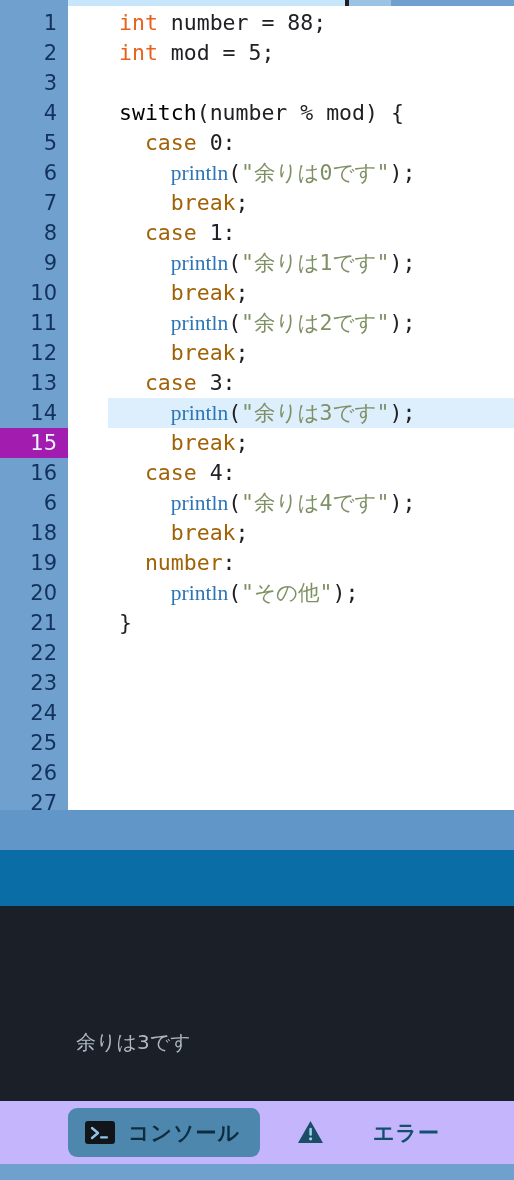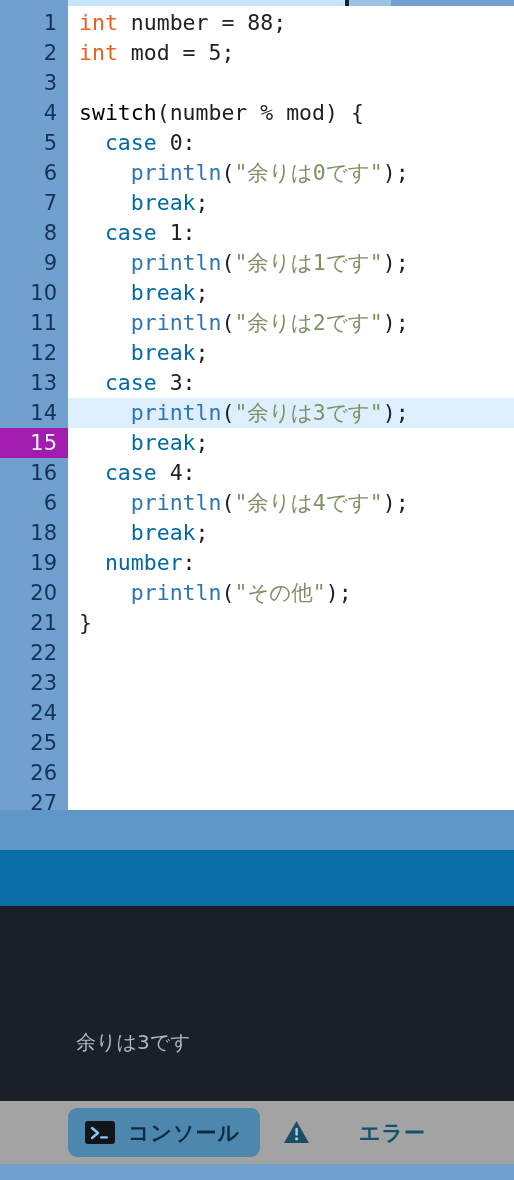--- a/index.html
+++ b/index.html
@@ -64,37 +64,38 @@
   .gutter .ln.active {
     background: #a21caf;
     color: #e9f3fb;
   }
   .code {
     flex: 1;
     background: #ffffff;
     padding-top: 2px;
     position: relative;
     overflow: hidden;
+    padding-left: 40px;
   }
   .code .cl {
     height: 30px;
     line-height: 30px;
     white-space: pre;
     font-family: "DejaVu Sans Mono", monospace;
     font-size: 21.5px;
     color: #202124;
     padding-left: 11px;
     letter-spacing: 0px;
   }
   .code .cl.active { background: #ddeefc; }
 
   .k-type    { color: #e8621e; }
   .k-switch  { color: #000000; }
-  .k-case    { color: #0369a1; }
-  .k-fn      { color: #2e75b6; }
+  .k-case    { color: #a16207; }
+  .k-fn      { color: #2e75b6; font-family: Liberation Serif, serif; }
   .k-str     { color: #7f9164; }
   .k-plain   { color: #202124; }
   .k-num     { color: #202124; }
 
   
   .band-a { flex: 0 0 40px; background: #6196c8; }
   .band-b { flex: 0 0 56px; background: #0a6da5; }
 
   
   .console {
@@ -112,25 +113,25 @@
     font-family: "DejaVu Sans", sans-serif;
     font-size: 20px;
     line-height: 30px;
     color: #aeb8c4;
   }
 
   
   .tabbar {
     flex: 0 0 63px;
     height: 63px;
-    background: #a3a3a3;
+    background: #c4b5fd;
     display: flex;
     align-items: center;
     padding-left: 68px;
-    gap: 6px;
+    gap: 20px;
   }
   .tab {
     display: flex;
     align-items: center;
     gap: 13px;
     height: 49px;
     padding: 0 20px 0 17px;
     border-radius: 9px;
     cursor: pointer;
   }

